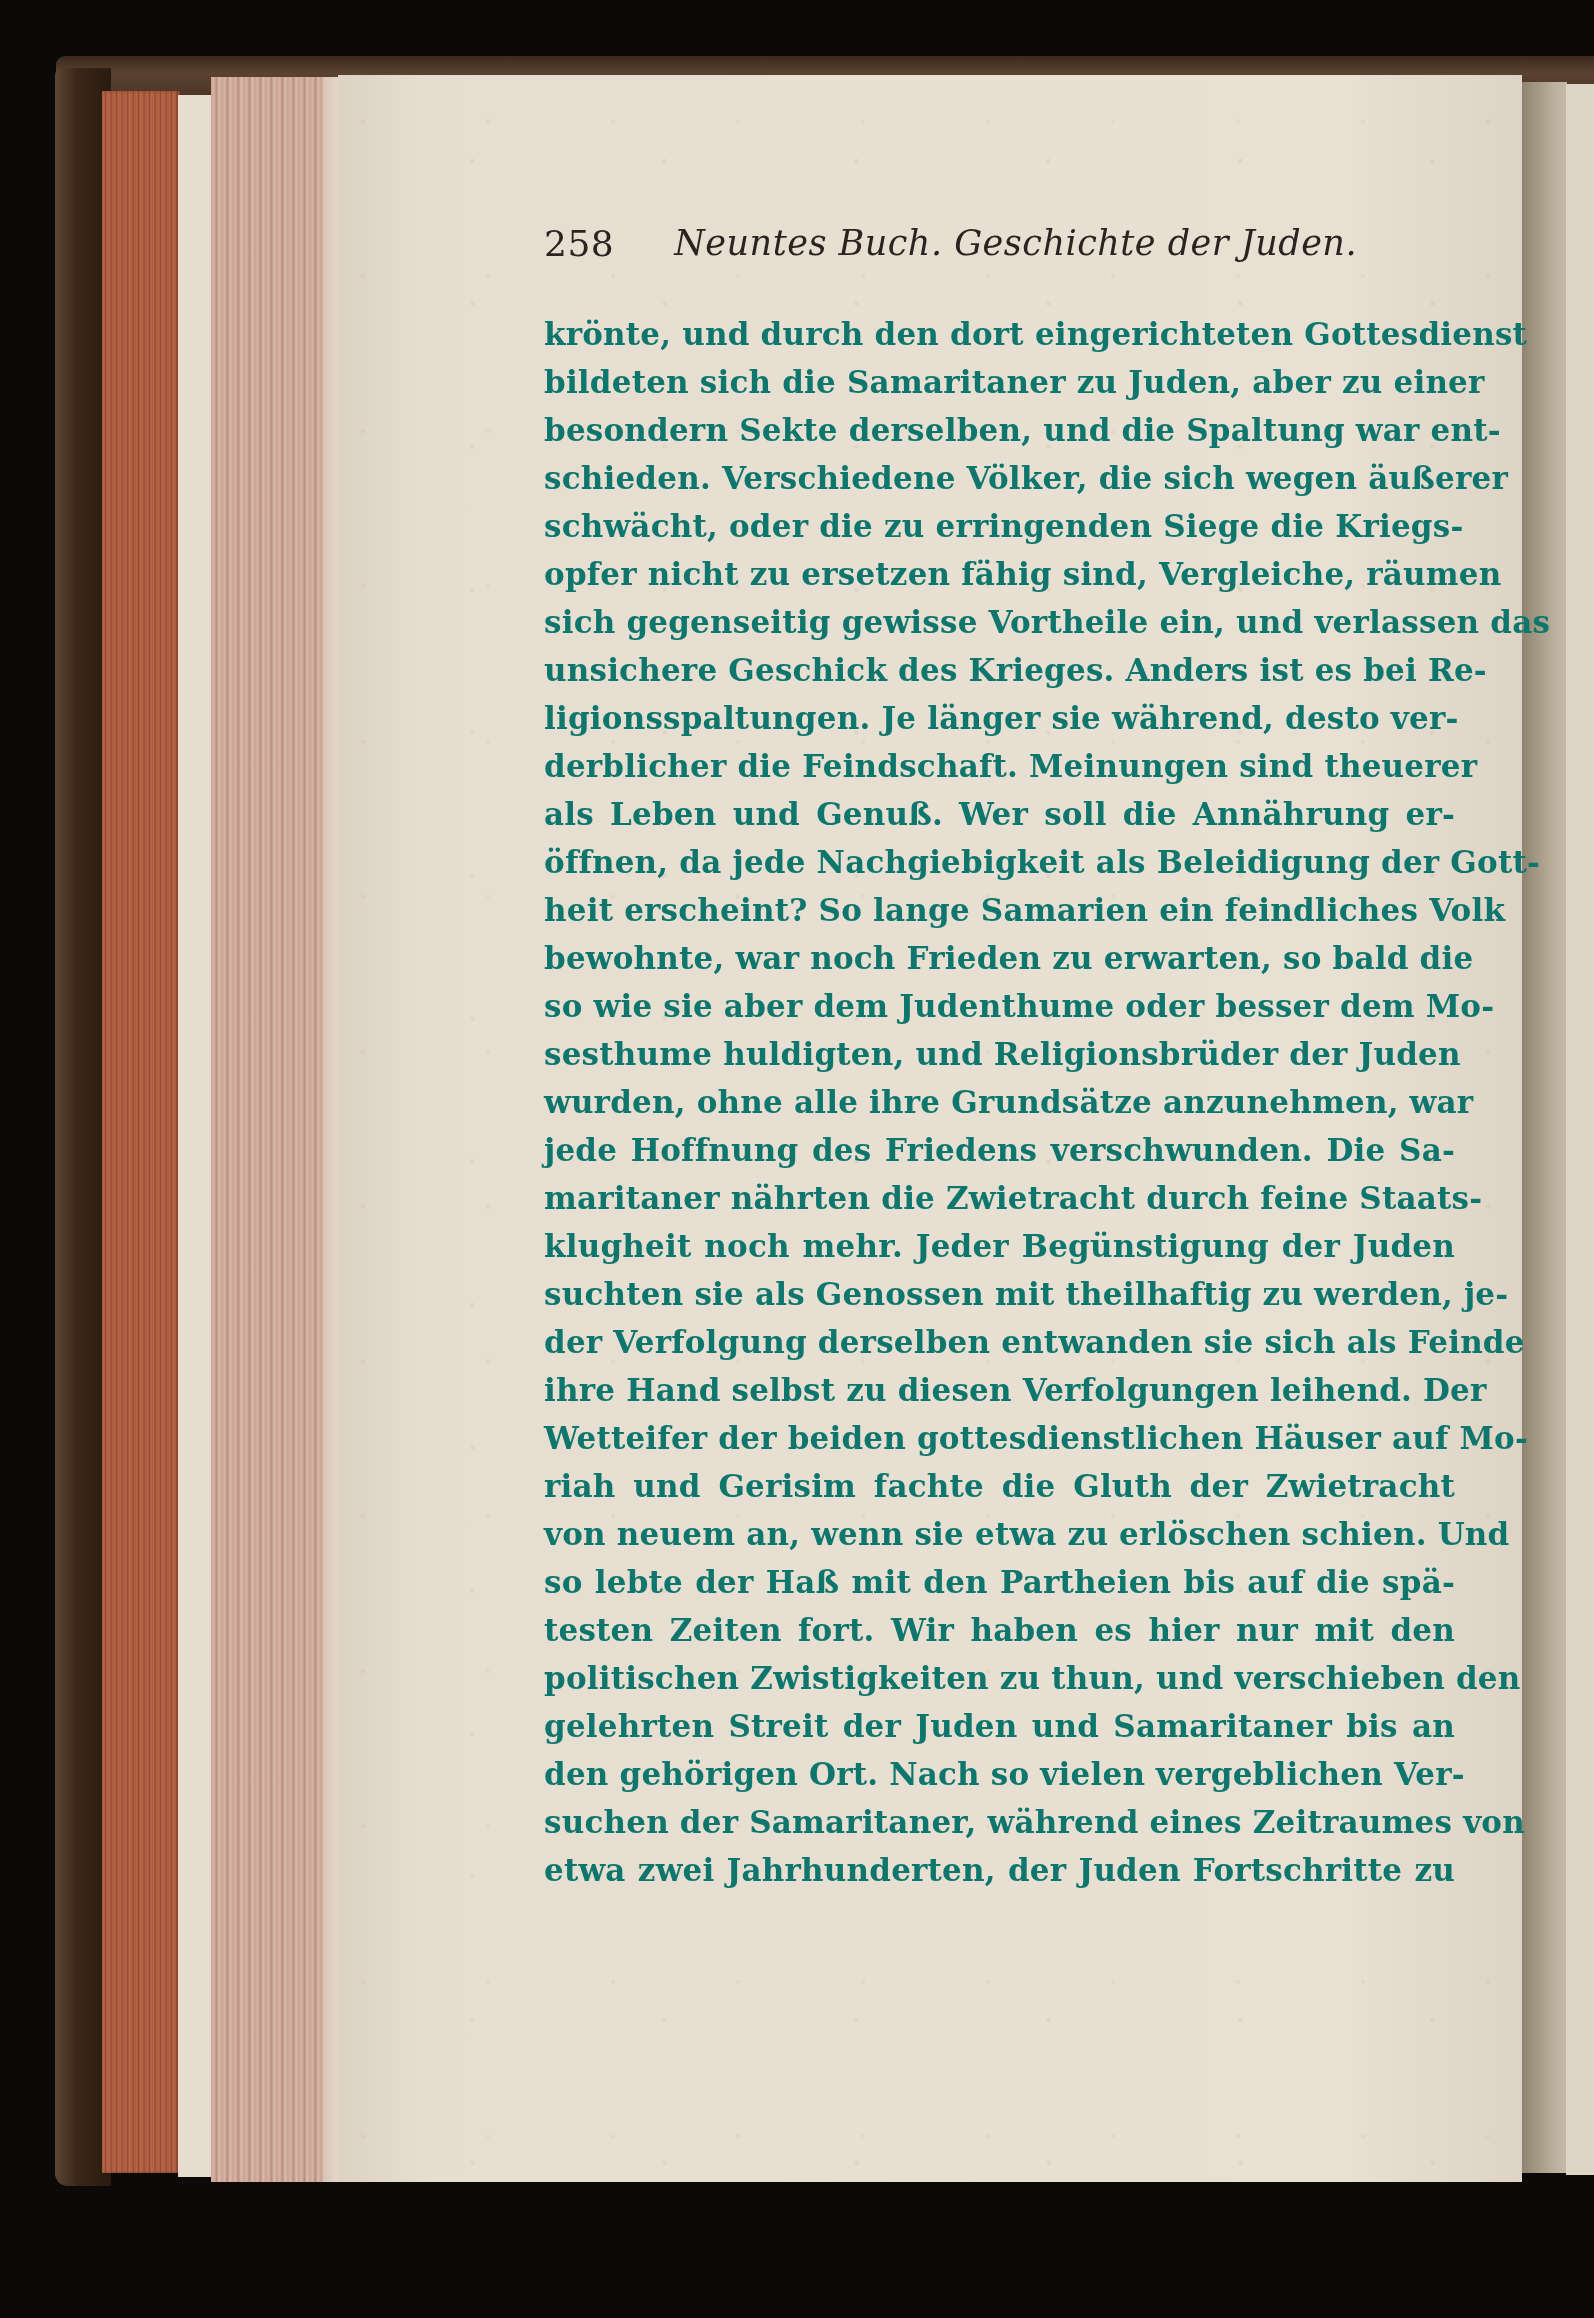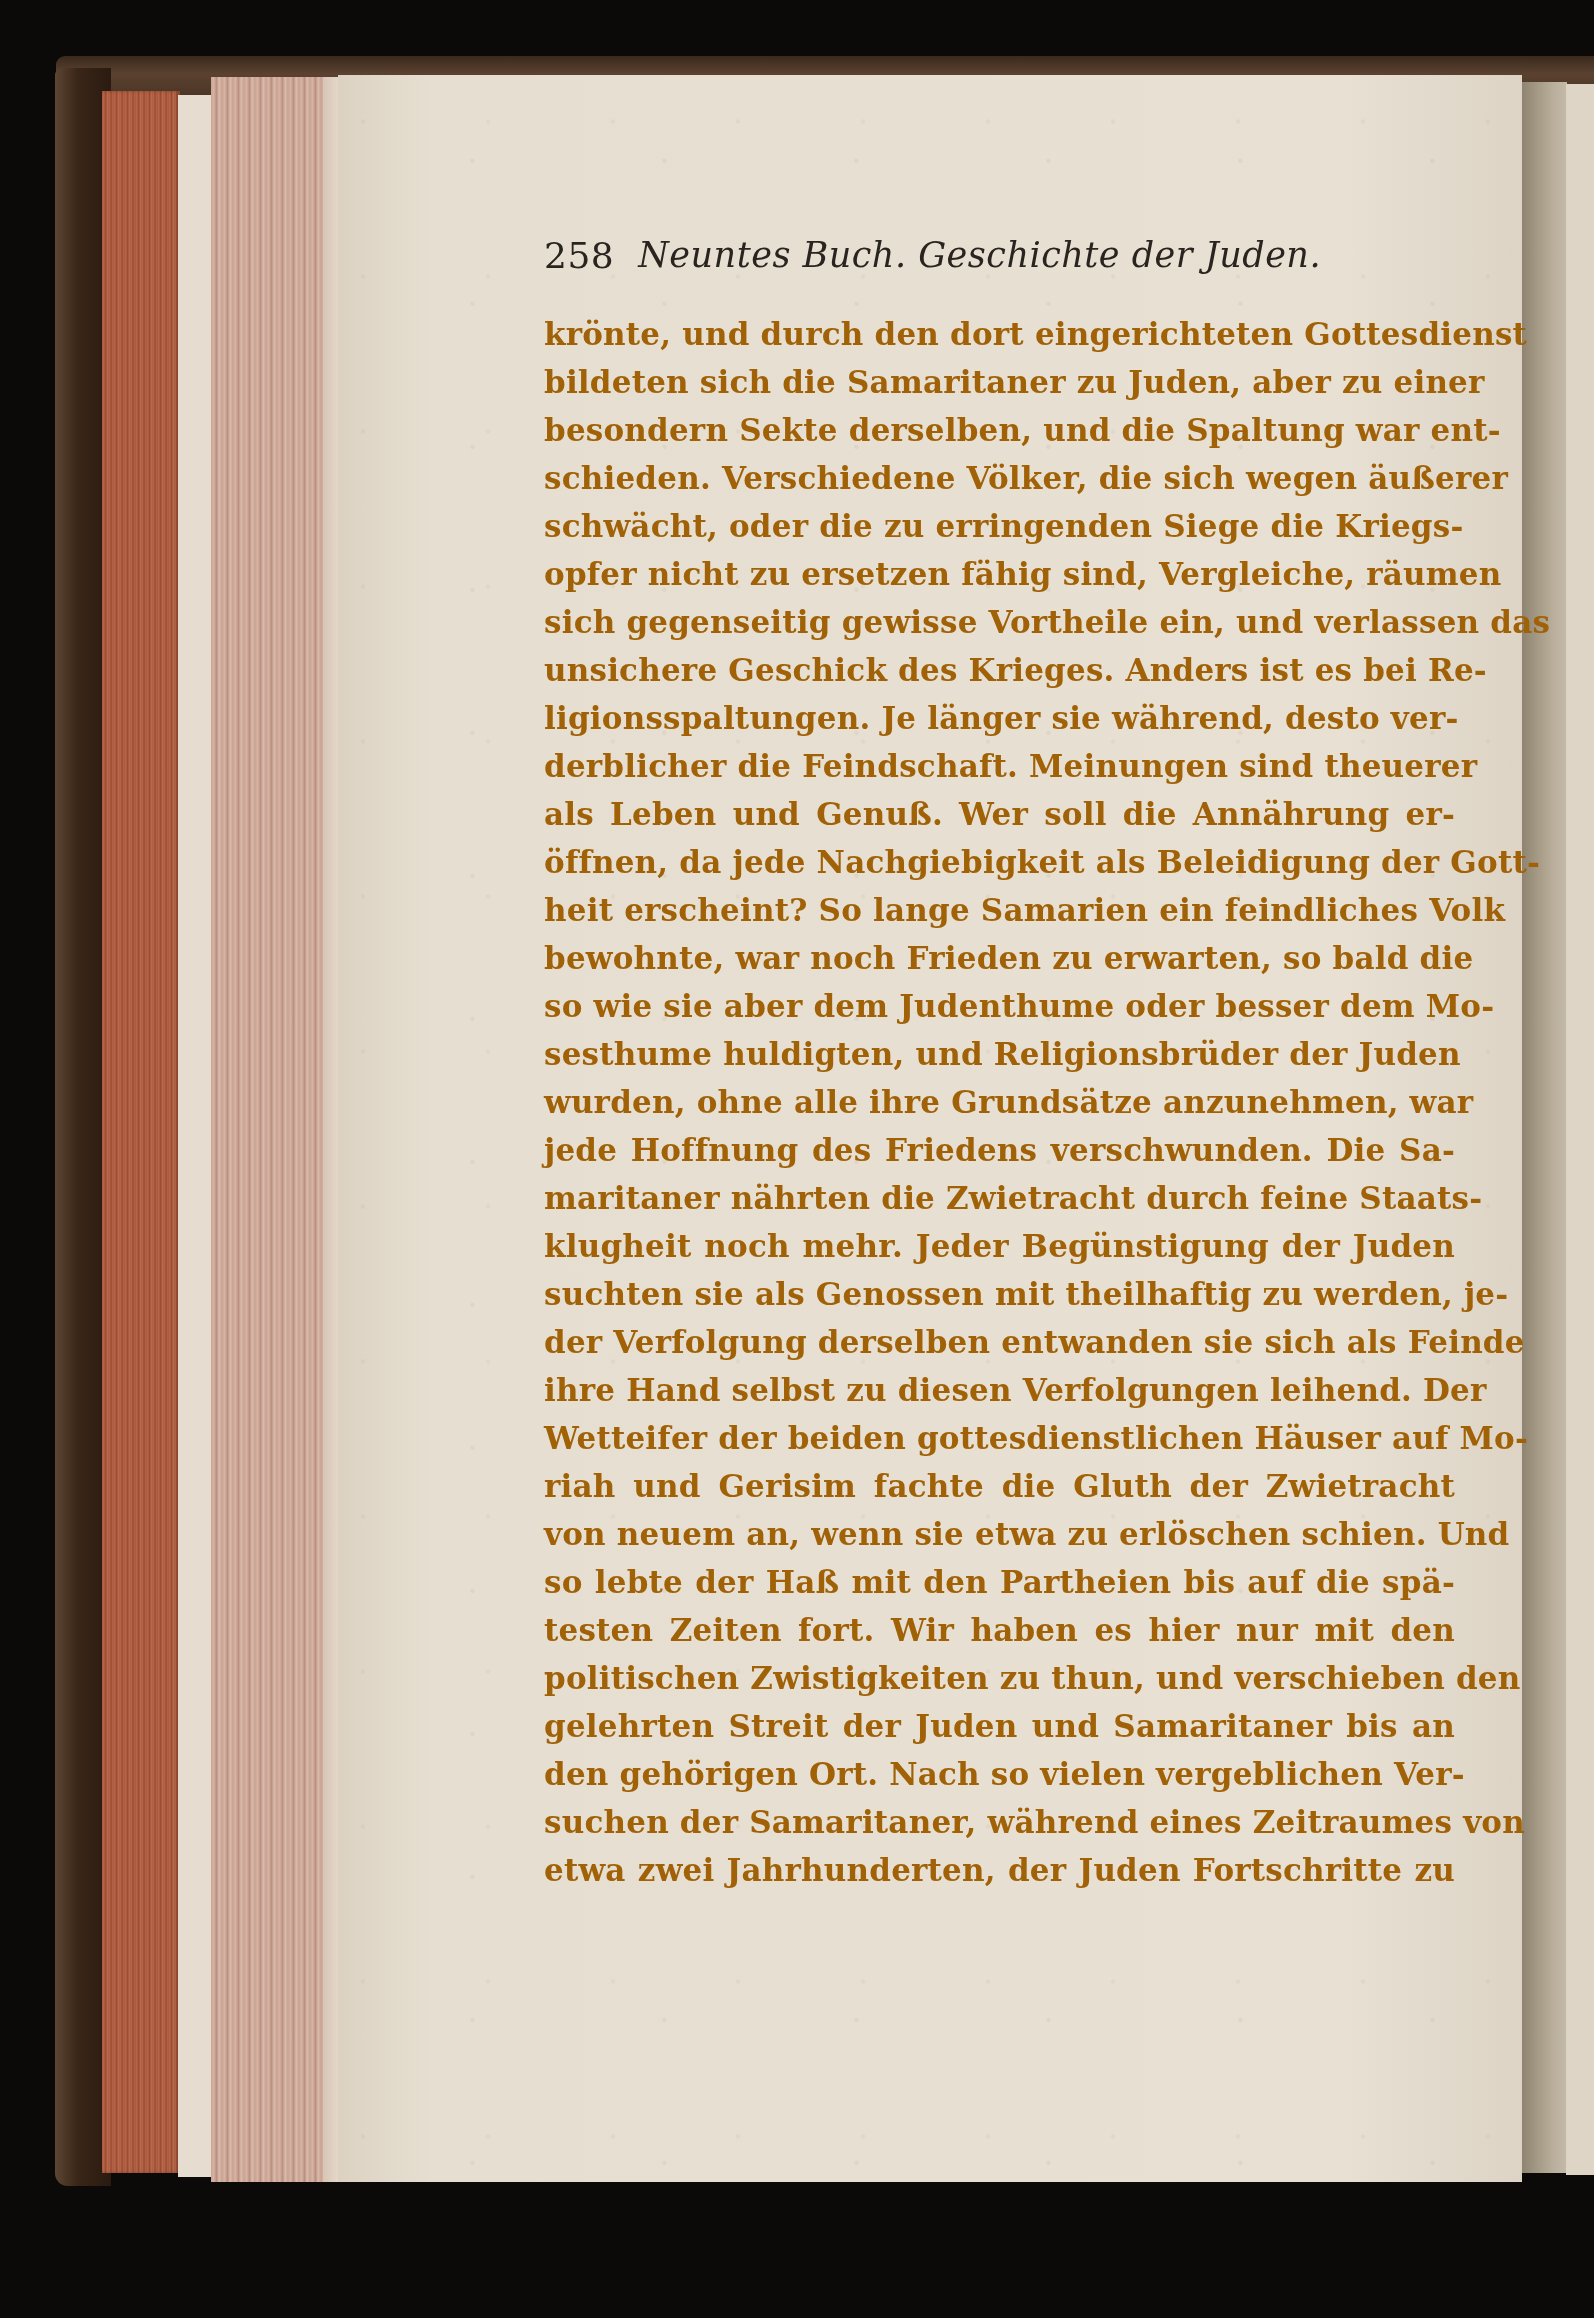--- a/index.html
+++ b/index.html
@@ -51,39 +51,39 @@
   .next-page {
     position: absolute; left: 1566px; top: 84px; width: 29px; height: 2091px;
     background: #ded5c6;
   }
 
   .text-area {
     position: absolute; left: 544px; top: 223px; width: 911px;
     color: #2a2420;
   }
   .running-head {
-    display: flex; align-items: center; gap: 24px;
+    display: flex; align-items: flex-start; gap: 60px;
     font-family: "DejaVu Serif", serif;
     font-size: 35px; letter-spacing: 0.5px;
     height: 64px; margin-bottom: 0;
   }
   .page-number { font-size: 36px; }
   .head-title { font-style: italic; }
   .body-lines { margin-top: 23px; }
   .line {
     display: block;
     height: 48px; line-height: 48px;
     font-size: 31px;
     white-space: nowrap;
     text-align: justify;
     text-align-last: justify;
     letter-spacing: 0.2px;
     font-family: "DejaVu Serif", serif;
     font-weight: bold;
-    color: #a16207;
+    color: #0f766e;
   }
   .line.last { text-align-last: justify; }
 </style>
 </head>
 <body>
 
 <div class="cover-top"></div>
 <div class="cover-left"></div>
 <div class="page-block-red"></div>
 <div class="page-white-strip"></div>

